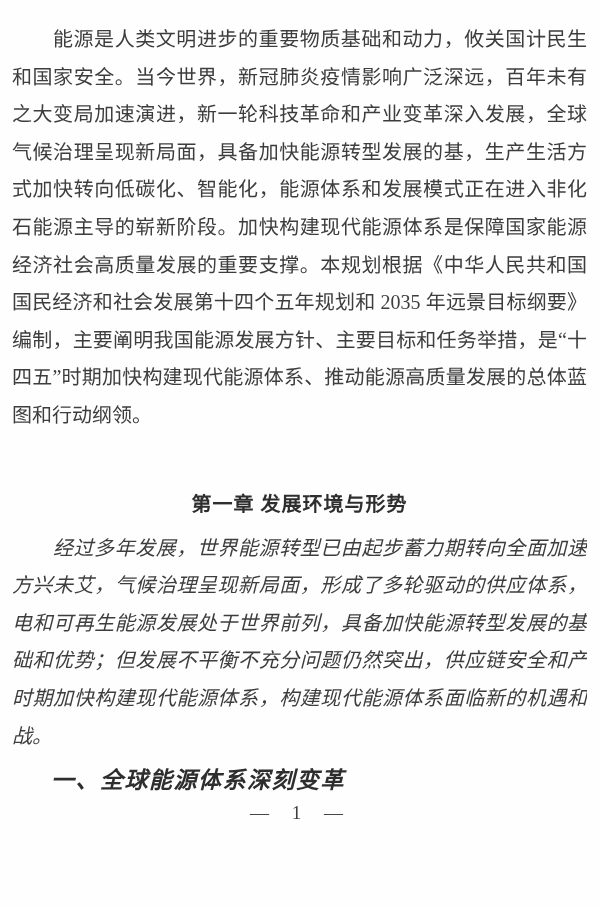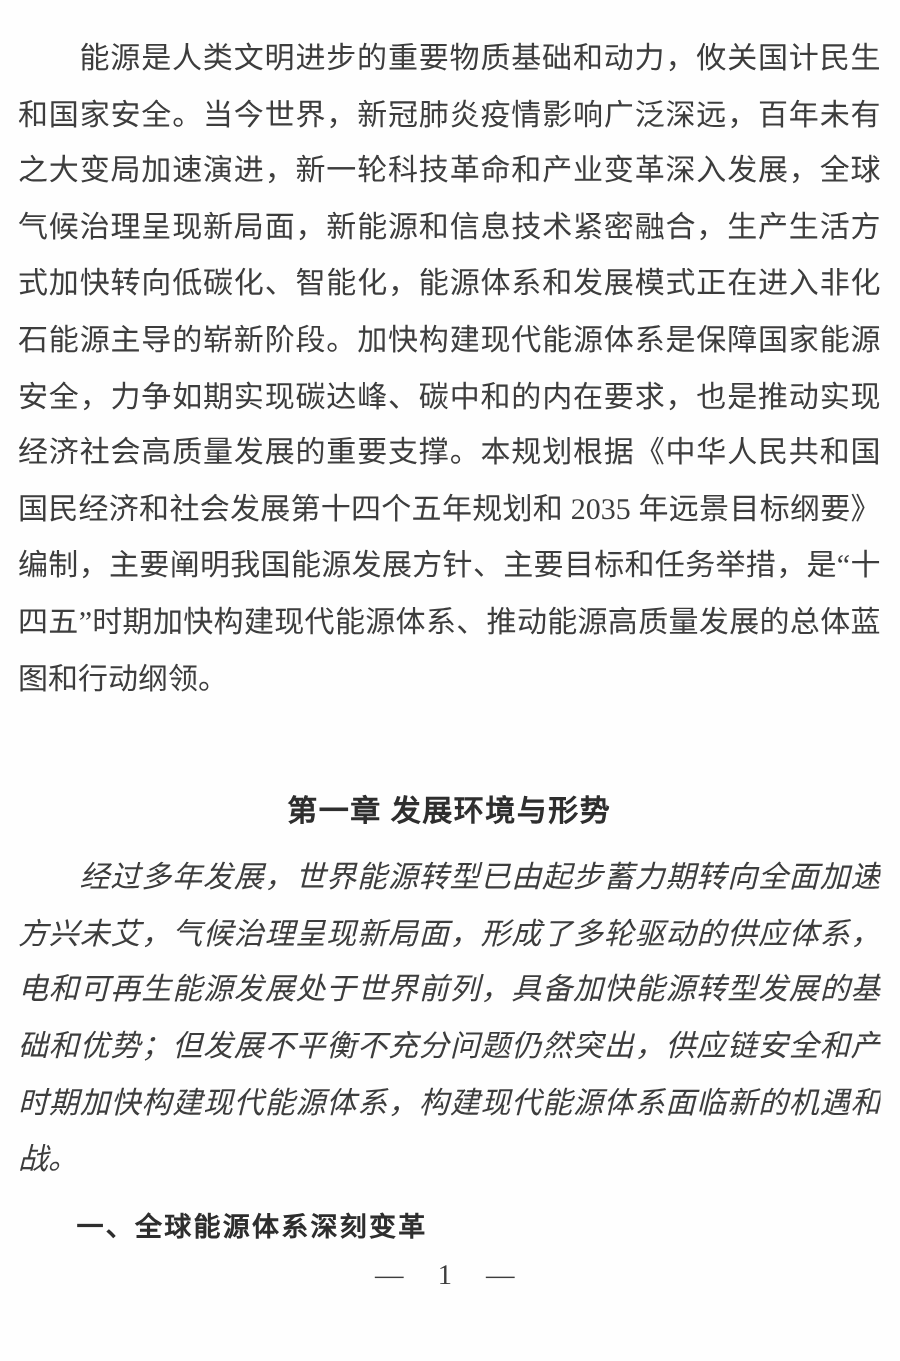--- a/index.html
+++ b/index.html
@@ -49,25 +49,26 @@
   }
   .para-2 {
     margin-top: 11px;
     font-style: italic;
   }
   .section-heading {
     margin-top: 10px;
     height: 30px;
     line-height: 30px;
     padding-left: 39px;
-    font-size: 18px;
+    font-size: 23px;
     font-weight: bold;
     letter-spacing: 1.5px;
     font-family: "Liberation Sans", "DejaVu Sans", sans-serif;
     color: var(--heading-color, #2e2e2e);
+    font-style: italic;
   }
   .page-number {
     margin-top: 6px;
     height: 24px;
     line-height: 24px;
     text-align: center;
     font-size: 19px;
     letter-spacing: 6px;
     word-spacing: 6px;
     color: var(--text-color, #3d3d3d);
@@ -75,24 +76,23 @@
 </style>
 </head>
 <body>
 
 <div class="page">
 
   <div class="para para-1">
       <div class="line">能源是人类文明进步的重要物质基础和动力，攸关国计民生</div>
       <div class="line">和国家安全。当今世界，新冠肺炎疫情影响广泛深远，百年未有</div>
       <div class="line">之大变局加速演进，新一轮科技革命和产业变革深入发展，全球</div>
-      <div class="line">气候治理呈现新局面，新能源和信息技术紧密融合，生产生活方</div>
+      <div class="line">气候治理呈现新局面，具备加快能源转型发展的基，生产生活方</div>
       <div class="line">式加快转向低碳化、智能化，能源体系和发展模式正在进入非化</div>
       <div class="line">石能源主导的崭新阶段。加快构建现代能源体系是保障国家能源</div>
-      <div class="line">安全，力争如期实现碳达峰、碳中和的内在要求，也是推动实现</div>
       <div class="line">经济社会高质量发展的重要支撑。本规划根据《中华人民共和国</div>
       <div class="line">国民经济和社会发展第十四个五年规划和 2035 年远景目标纲要》</div>
       <div class="line">编制，主要阐明我国能源发展方针、主要目标和任务举措，是“十</div>
       <div class="line">四五”时期加快构建现代能源体系、推动能源高质量发展的总体蓝</div>
       <div class="line">图和行动纲领。</div>
     </div>
 
   <div class="chapter-heading">第一章 发展环境与形势</div>
 
   <div class="para para-2">

